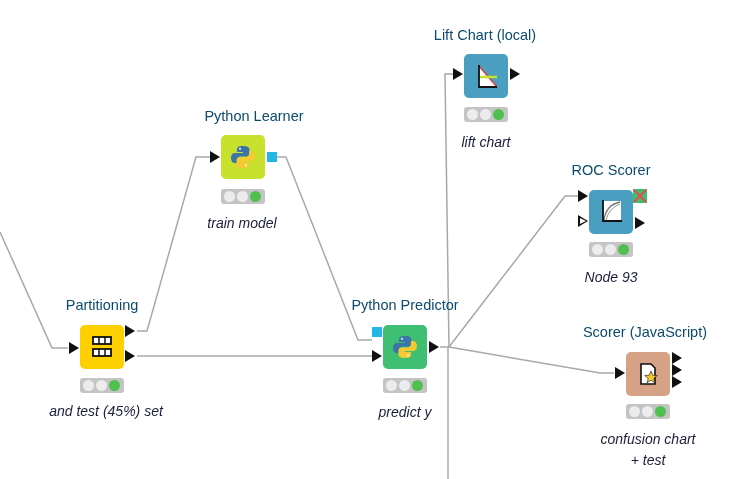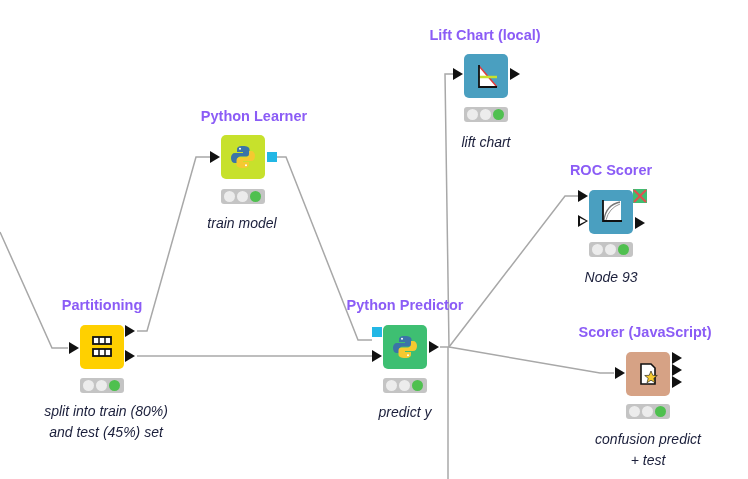--- a/index.html
+++ b/index.html
@@ -1,20 +1,20 @@
 <!DOCTYPE html>
 <html><head>
   <meta charset="utf-8">
   <style>
     html, body { margin: 0; padding: 0; background: #ffffff; }
     body { width: 748px; height: 479px; position: relative; overflow: hidden;
            font-family: "Liberation Sans", sans-serif; }
     #canvas { position: absolute; left: 0; top: 0; width: 748px; height: 479px; }
     .node { position: absolute; }
-    .node-title { position: absolute; font-weight: bold; font-size: 14.5px; color: #8b5cf6;
+    .node-title { position: absolute; font-weight: normal; font-size: 14.5px; color: #0c4a6e;
                   white-space: nowrap; transform: translateX(-50%); text-align: right; }
     .node-box { position: absolute; width: 44px; height: 44px; border-radius: 5px; }
     .node-desc { position: absolute; font-size: 14px; color: #1b1f3b; white-space: nowrap;
                  transform: translateX(-50%); text-align: center; line-height: 21px; font-style: italic; }
     .status { position: absolute; width: 44px; height: 15px; background: #c4c4c4; border-radius: 3px; }
     .status span { position: absolute; top: 2px; width: 11px; height: 11px; border-radius: 50%; }
     .status .l1 { left: 3px; background: #ececec; }
     .status .l2 { left: 16px; background: #ececec; }
     .status .l3 { left: 29px; background: #4fc04f; }
     .port { position: absolute; width: 0; height: 0; border-top: 6px solid transparent;
@@ -64,21 +64,20 @@
       </svg>
     </div>
     <div class="port" style="left:125px;top:325px"></div>
     <div class="port" style="left:125px;top:350px"></div>
     <div class="status" style="left:80px;top:378px">
         <span class="l1"></span>
         <span class="l2"></span>
         <span class="l3"></span>
       </div>
     <div class="node-desc" style="left:106px;top:401px">
-      <div>split into train (80%)</div>
       <div>and test (45%) set</div>
     </div>
   </div>
 
   <div class="node">
     <div class="node-title" style="left:254px;top:108px">Python Learner</div>
     <div class="port" style="left:210px;top:151px"></div>
     <div class="node-box" style="left:221px;top:135px;background:#c7e12c">
       <svg class="icon" viewBox="0 0 44 44">
         <path d="M21.5 11c-4 0-5.5 1.4-5.5 3.5V17h6v1h-8c-2.5 0-4 2-4 5s1.5 5 4 5h2v-3c0-2 1.6-3.5 3.5-3.5h6c1.8 0 3-1.3 3-3v-4c0-2-2-3.5-7-3.5z" fill="#3b74a8"></path>
@@ -182,17 +181,17 @@
     </div>
     <div class="port" style="left:672px;top:352px"></div>
     <div class="port" style="left:672px;top:364px"></div>
     <div class="port" style="left:672px;top:376px"></div>
     <div class="status" style="left:626px;top:404px">
         <span class="l1"></span>
         <span class="l2"></span>
         <span class="l3"></span>
       </div>
     <div class="node-desc" style="left:648px;top:429px">
-      <div>confusion predict</div>
+      <div>confusion chart</div>
       <div>+ test</div>
     </div>
   </div>
 </div>
 
 </body></html>

